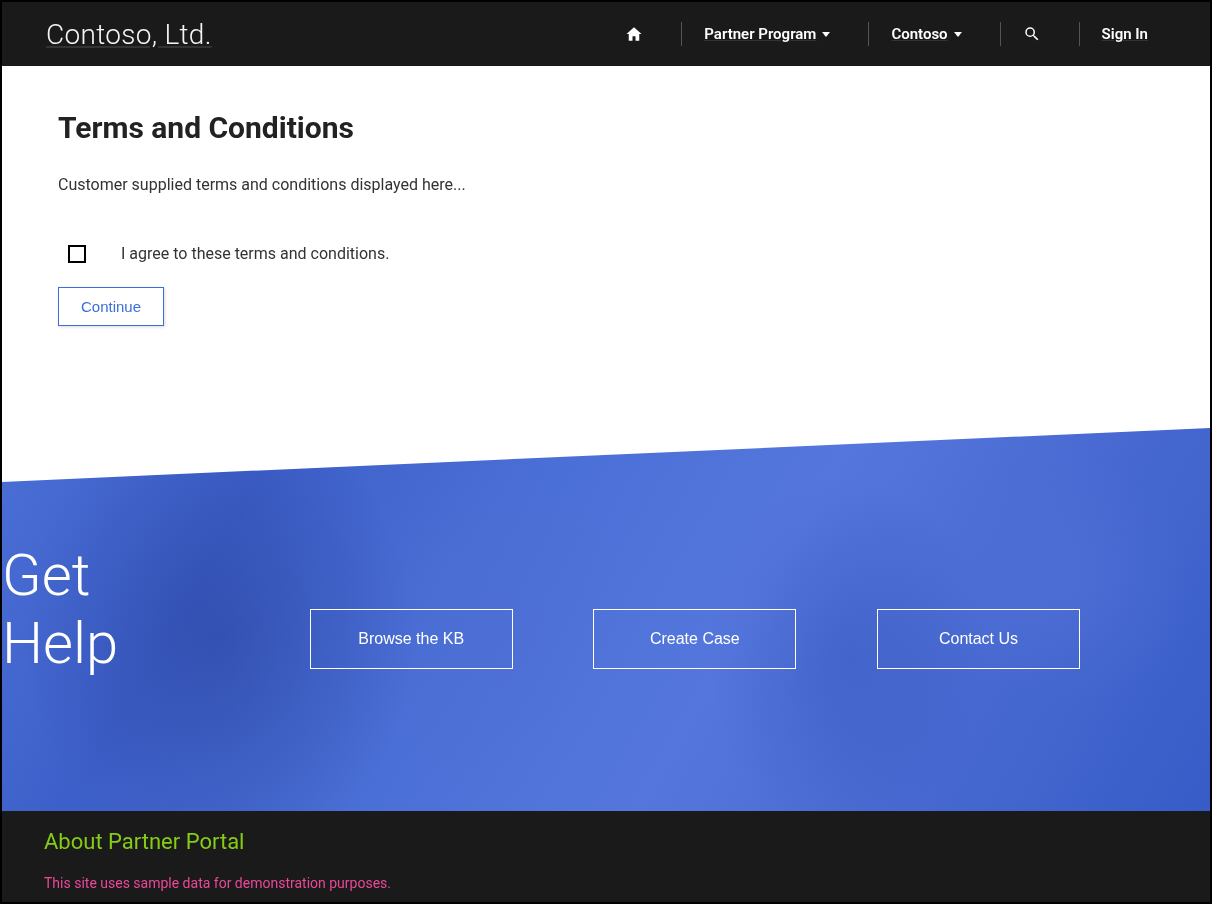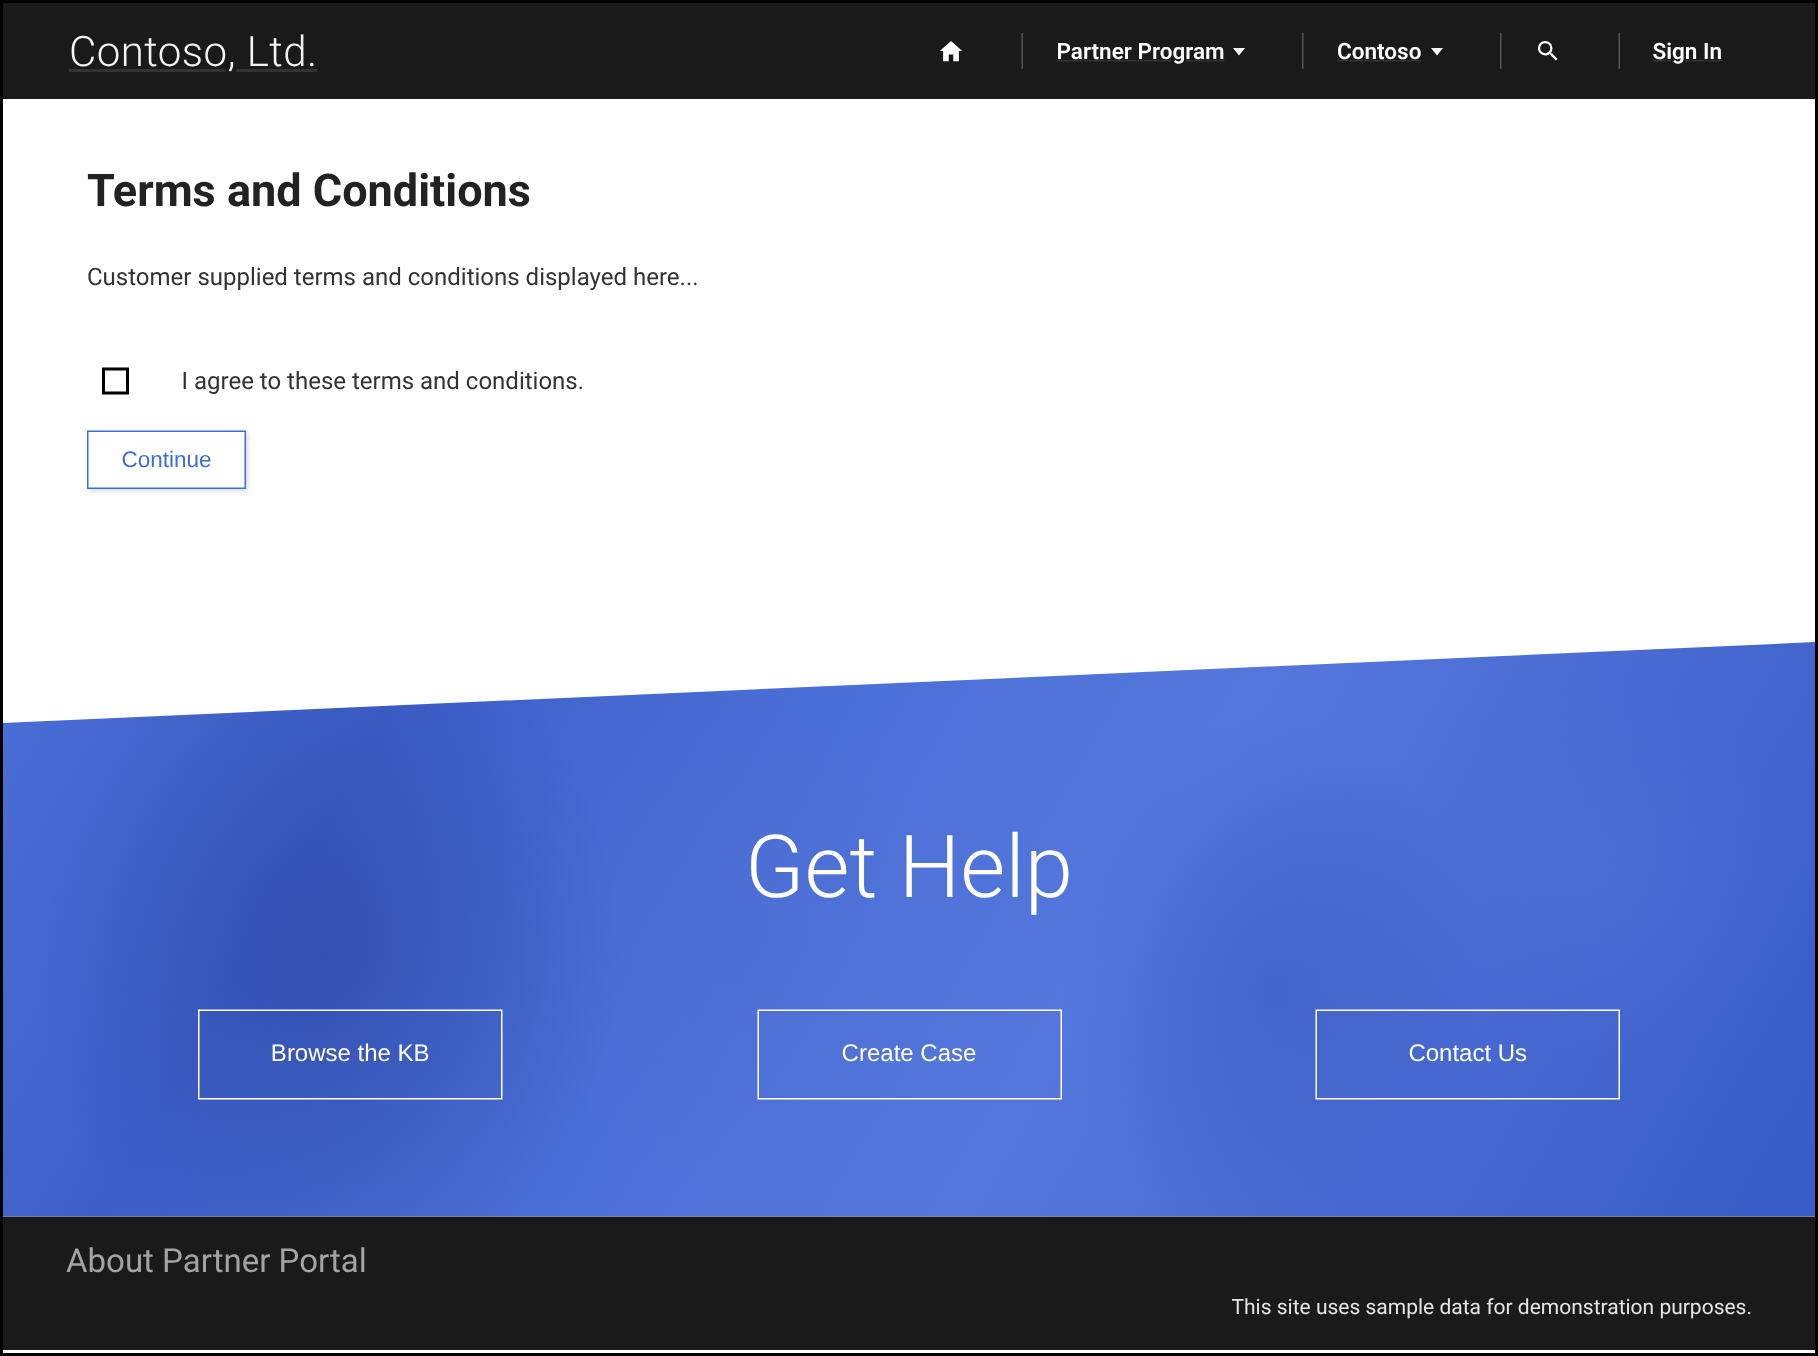--- a/index.html
+++ b/index.html
@@ -139,21 +139,20 @@
       right: -1px;
       height: 60px;
       background: #fff;
       clip-path: polygon(0 0, 100% 0, 100% 5%, 0 95%);
       z-index: 2;
     }
     .help-content {
       position: relative;
       z-index: 3;
       display: flex;
-      flex-direction: column;
       align-items: center;
       justify-content: center;
       height: 100%;
       padding-top: 40px;
     }
     .help-title {
       color: #fff;
       font-size: 58px;
       font-weight: 300;
       margin-bottom: 60px;
@@ -174,29 +173,28 @@
       justify-content: space-between;
       padding: 0 130px;
     }
     
     .footer {
       background: #1a1a1a;
       padding: 18px 42px 20px 42px;
       color: #ccc;
     }
     .footer-title {
-      color: #a3a3a3;
+      color: #84cc16;
       font-size: 22px;
       font-weight: 400;
-      margin-bottom: 10px;
+      margin-bottom: 21px;
     }
     .footer-text {
-      color: #e5e5e5;
+      color: #ec4899;
       font-size: 14px;
-      text-align: right;
     }
   </style>
 </head>
 <body>
 
 <div class="navbar">
   <div class="navbar-brand">Contoso, Ltd.</div>
   <div class="navbar-right">
     <span class="nav-item home-icon">
       <svg viewBox="0 0 24 24">

